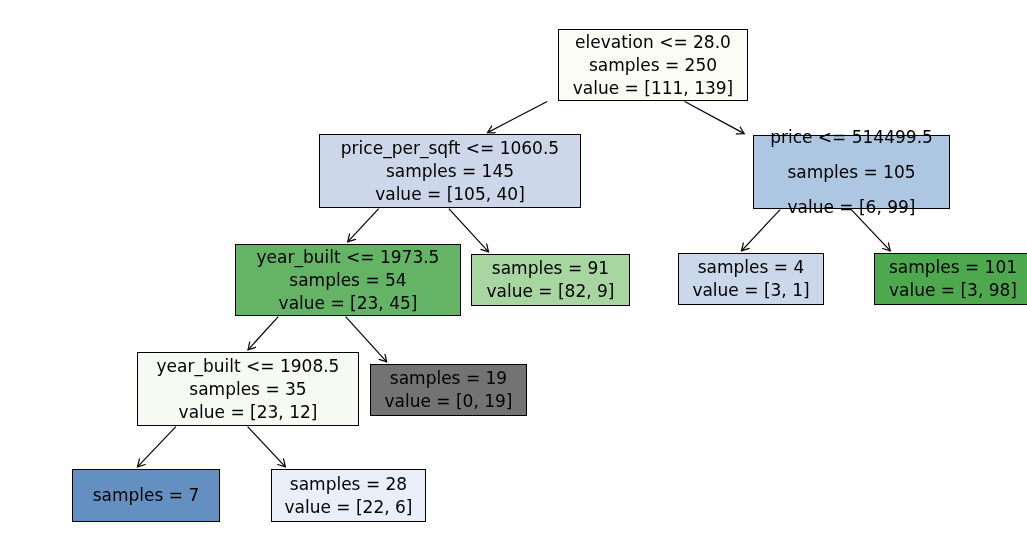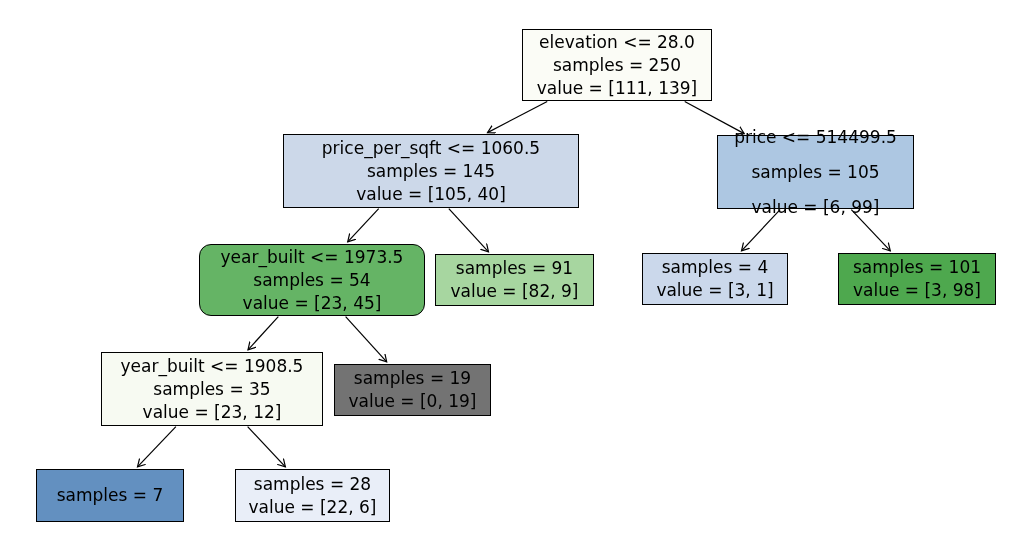--- a/index.html
+++ b/index.html
@@ -26,20 +26,21 @@
     border: 1.3px solid #000000;
     display: flex;
     flex-direction: column;
     justify-content: center;
     align-items: center;
     text-align: center;
     color: #000000;
     font-size: 17px;
     line-height: 23px;
     white-space: nowrap;
+    margin-left: 36px;
   }
   .node-line { display: block; }
 </style>
 </head>
 <body>
 
 <div id="figure" style="width: 1027px; height: 559px; background: rgb(255, 255, 255);">
   <svg id="edges-layer" xmlns="http://www.w3.org/2000/svg" viewBox="0 0 1027 559">
     <defs>
       <marker id="arrowhead" markerUnits="userSpaceOnUse" markerWidth="12" markerHeight="12" refX="7.5" refY="4.5" orient="auto">
@@ -58,31 +59,31 @@
         <line x1="175.9" y1="426.7" x2="137.5" y2="466.8" stroke="#000000" stroke-width="1.2" marker-end="url(#arrowhead)"></line>
         <line x1="247.6" y1="426.7" x2="285.4" y2="466.8" stroke="#000000" stroke-width="1.2" marker-end="url(#arrowhead)"></line>
       </g>
   </svg>
   <div id="nodes-layer">
       <div class="tree-node" style="left: 522px; top: 29px; width: 190px; height: 72px; background: rgb(251, 252, 246); border-color: rgb(0, 0, 0);">
         <span class="node-line">elevation &lt;= 28.0</span>
         <span class="node-line">samples = 250</span>
         <span class="node-line">value = [111, 139]</span>
       </div>
-      <div class="tree-node" style="left: 283px; top: 134px; width: 296px; height: 74px; background: rgb(204, 216, 233); border-color: rgb(0, 0, 0);">
+      <div class="tree-node" style="left: 283px; top: 134px; width: 262px; height: 74px; background: rgb(204, 216, 233); border-color: rgb(0, 0, 0);">
         <span class="node-line">price_per_sqft &lt;= 1060.5</span>
         <span class="node-line">samples = 145</span>
         <span class="node-line">value = [105, 40]</span>
       </div>
       <div class="tree-node" style="left: 717px; top: 135px; width: 197px; height: 74px; background: rgb(173, 199, 226); border-color: rgb(0, 0, 0); gap: 12px;">
         <span class="node-line">price &lt;= 514499.5</span>
         <span class="node-line">samples = 105</span>
         <span class="node-line">value = [6, 99]</span>
       </div>
-      <div class="tree-node" style="left: 199px; top: 244px; width: 226px; height: 72px; background: rgb(101, 180, 101); border-color: rgb(0, 0, 0); border-radius: 12px;">
+      <div class="tree-node" style="left: 199px; top: 244px; width: 226px; height: 72px; background: rgb(101, 180, 101); border-color: rgb(0, 0, 0);">
         <span class="node-line">year_built &lt;= 1973.5</span>
         <span class="node-line">samples = 54</span>
         <span class="node-line">value = [23, 45]</span>
       </div>
       <div class="tree-node" style="left: 435px; top: 254px; width: 159px; height: 52px; background: rgb(167, 214, 160); border-color: rgb(0, 0, 0);">
         <span class="node-line">samples = 91</span>
         <span class="node-line">value = [82, 9]</span>
       </div>
       <div class="tree-node" style="left: 642px; top: 253px; width: 146px; height: 52px; background: rgb(203, 216, 235); border-color: rgb(0, 0, 0);">
         <span class="node-line">samples = 4</span>

